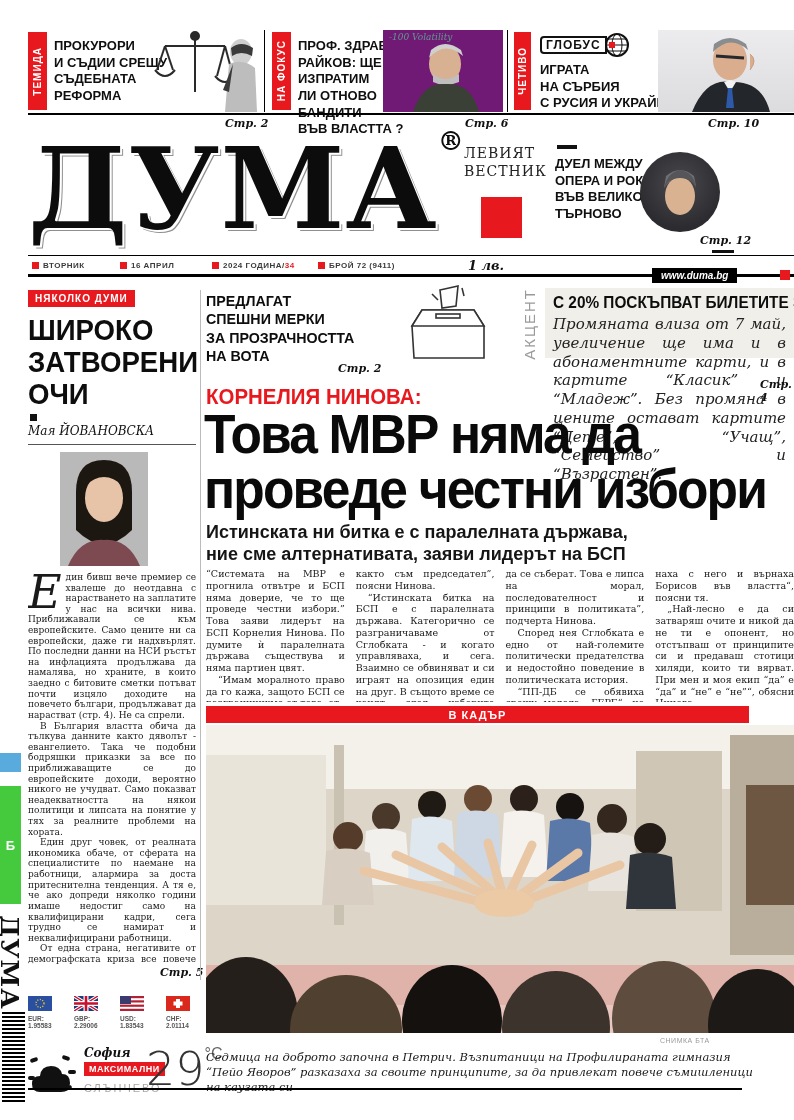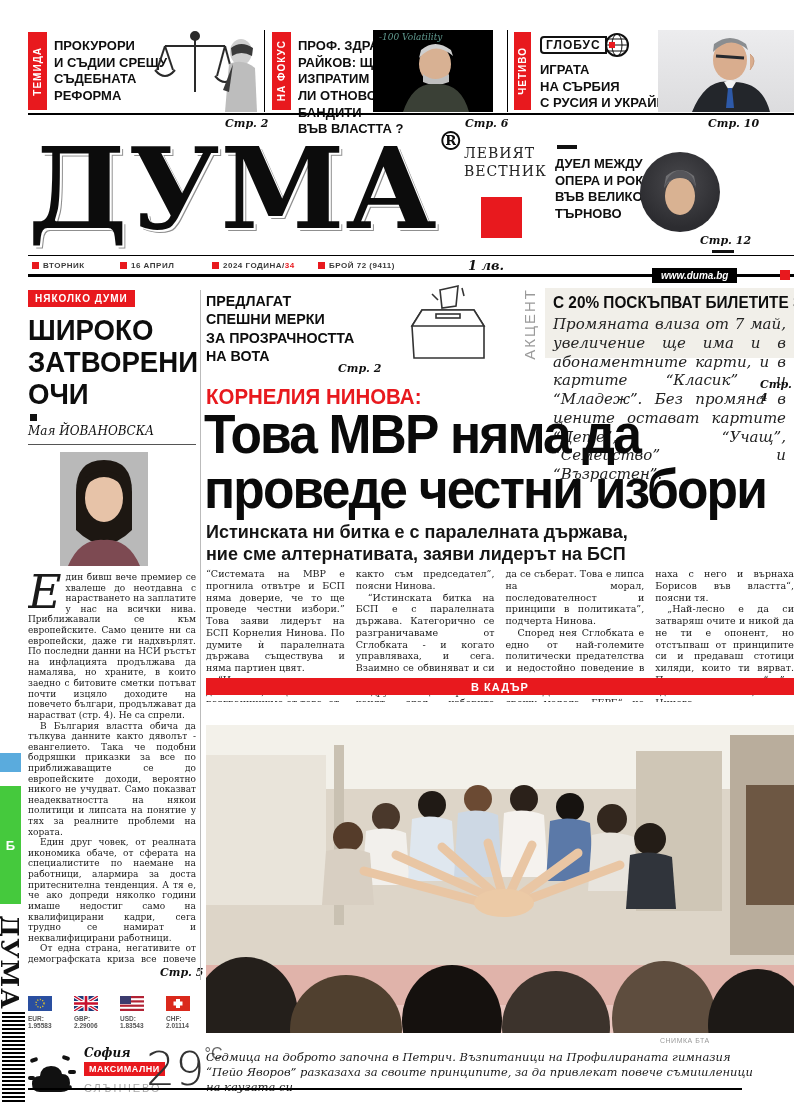--- a/index.html
+++ b/index.html
@@ -66,21 +66,21 @@
 
     <div class="abs red vlabel" style="left:244px;top:2px;width:19px;height:78px;">
       <span>НА ФОКУС</span>
     </div>
     <div class="abs teaser-title" style="left:270px;top:8px;width:140px;font-size:12px;">
       <div>ПРОФ. ЗДРАВКО</div>
       <div>РАЙКОВ: ЩЕ ИЗПРАТИМ</div>
       <div>ЛИ ОТНОВО БАНДИТИ</div>
       <div>ВЪВ ВЛАСТТА ?</div>
     </div>
-    <div class="abs photo" style="left:345px;top:0;width:120px;height:82px;background:#000000;">
+    <div class="abs photo" style="left:355px;top:0;width:120px;height:82px;background:#701a75;">
       <div class="abs serif-it" style="left:6px;top:2px;font-size:9px;color:#5f998f;">-100 Volatility</div>
       <svg width="120" height="82" viewBox="0 0 120 82" style="position:absolute;left:0;top:0;">
         <ellipse cx="62" cy="34" rx="16" ry="19" fill="#d8b193"></ellipse>
         <path d="M46 28 Q62 10 80 26 L78 20 Q62 8 48 20 Z" fill="#cfcfcf"></path>
         <path d="M50 44 Q62 54 76 44 L76 52 Q62 58 50 52 Z" fill="#bfbfbf"></path>
         <path d="M30 82 Q40 52 62 54 Q88 52 96 82 Z" fill="#3a4036"></path>
       </svg>
     </div>
 
     <div class="abs hairline" style="left:479px;top:0;width:1px;height:82px;"></div>
@@ -317,21 +317,21 @@
       <p>Според нея Сглобката е едно от най-големите политически предателства и недостойно поведение в политическата история.</p>
       <p>“ПП-ДБ се обявиха срещу модела „ГЕРБ“, но се прегър-</p>
     </div>
     <div class="bodytext" style="width:139px;font-size:9.5px;line-height:1.24;">
       <p class="first">наха с него и върнаха Борисов във властта“, поясни тя.</p>
       <p>„Най-лесно е да си затваряш очите и никой да не ти е опонент, но отстъпваш от принципите си и предаваш стотици хиляди, които ти вярват. При мен и моя екип “да” е “да” и “не” е “не”“, обясни Нинова.</p>
 
     </div>
   </div>
 
-  <div class="abs red" style="left:206px;top:678px;width:588px;height:17px;display:flex;align-items:center;justify-content:center;">
+  <div class="abs red" style="left:206px;top:706px;width:543px;height:17px;display:flex;align-items:center;justify-content:center;">
     <span style="color:#fff;font-weight:bold;font-size:11px;letter-spacing:1px;">В КАДЪР</span>
   </div>
   <div class="abs photo" style="left:206px;top:725px;width:588px;height:308px;">
     <svg width="588" height="308" viewBox="0 0 588 308" style="position:absolute;left:0;top:0;">
       <rect width="588" height="308" fill="#ddd5c8"></rect>
       <rect width="588" height="64" fill="#f3f1ea"></rect>
       <rect x="0" y="30" width="120" height="150" fill="#e9e4da"></rect>
       <rect x="128" y="20" width="10" height="180" fill="#c9c1b2"></rect>
       <rect x="430" y="26" width="86" height="160" fill="#cfc6b6"></rect>
       <rect x="524" y="10" width="64" height="220" fill="#b9ad9c"></rect>

